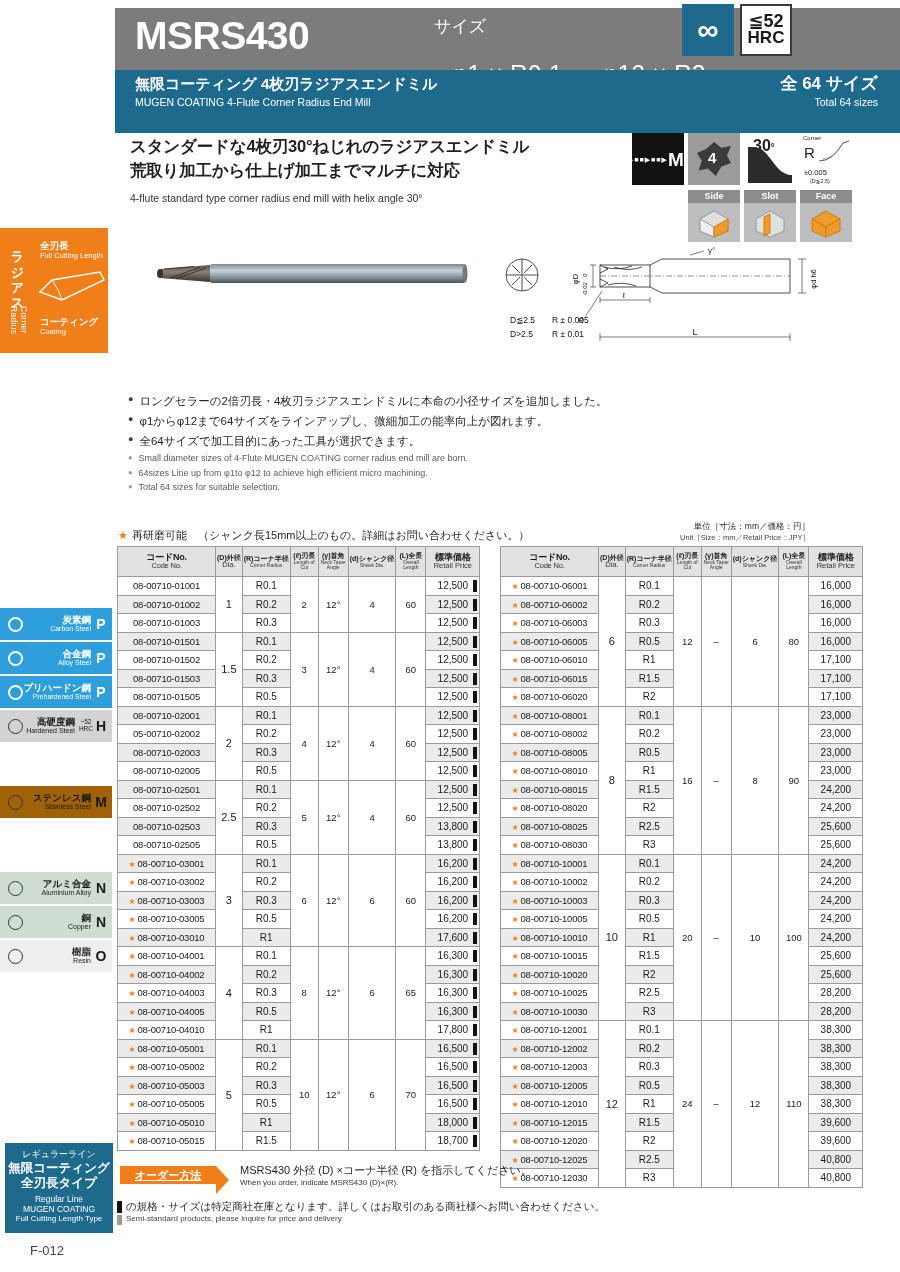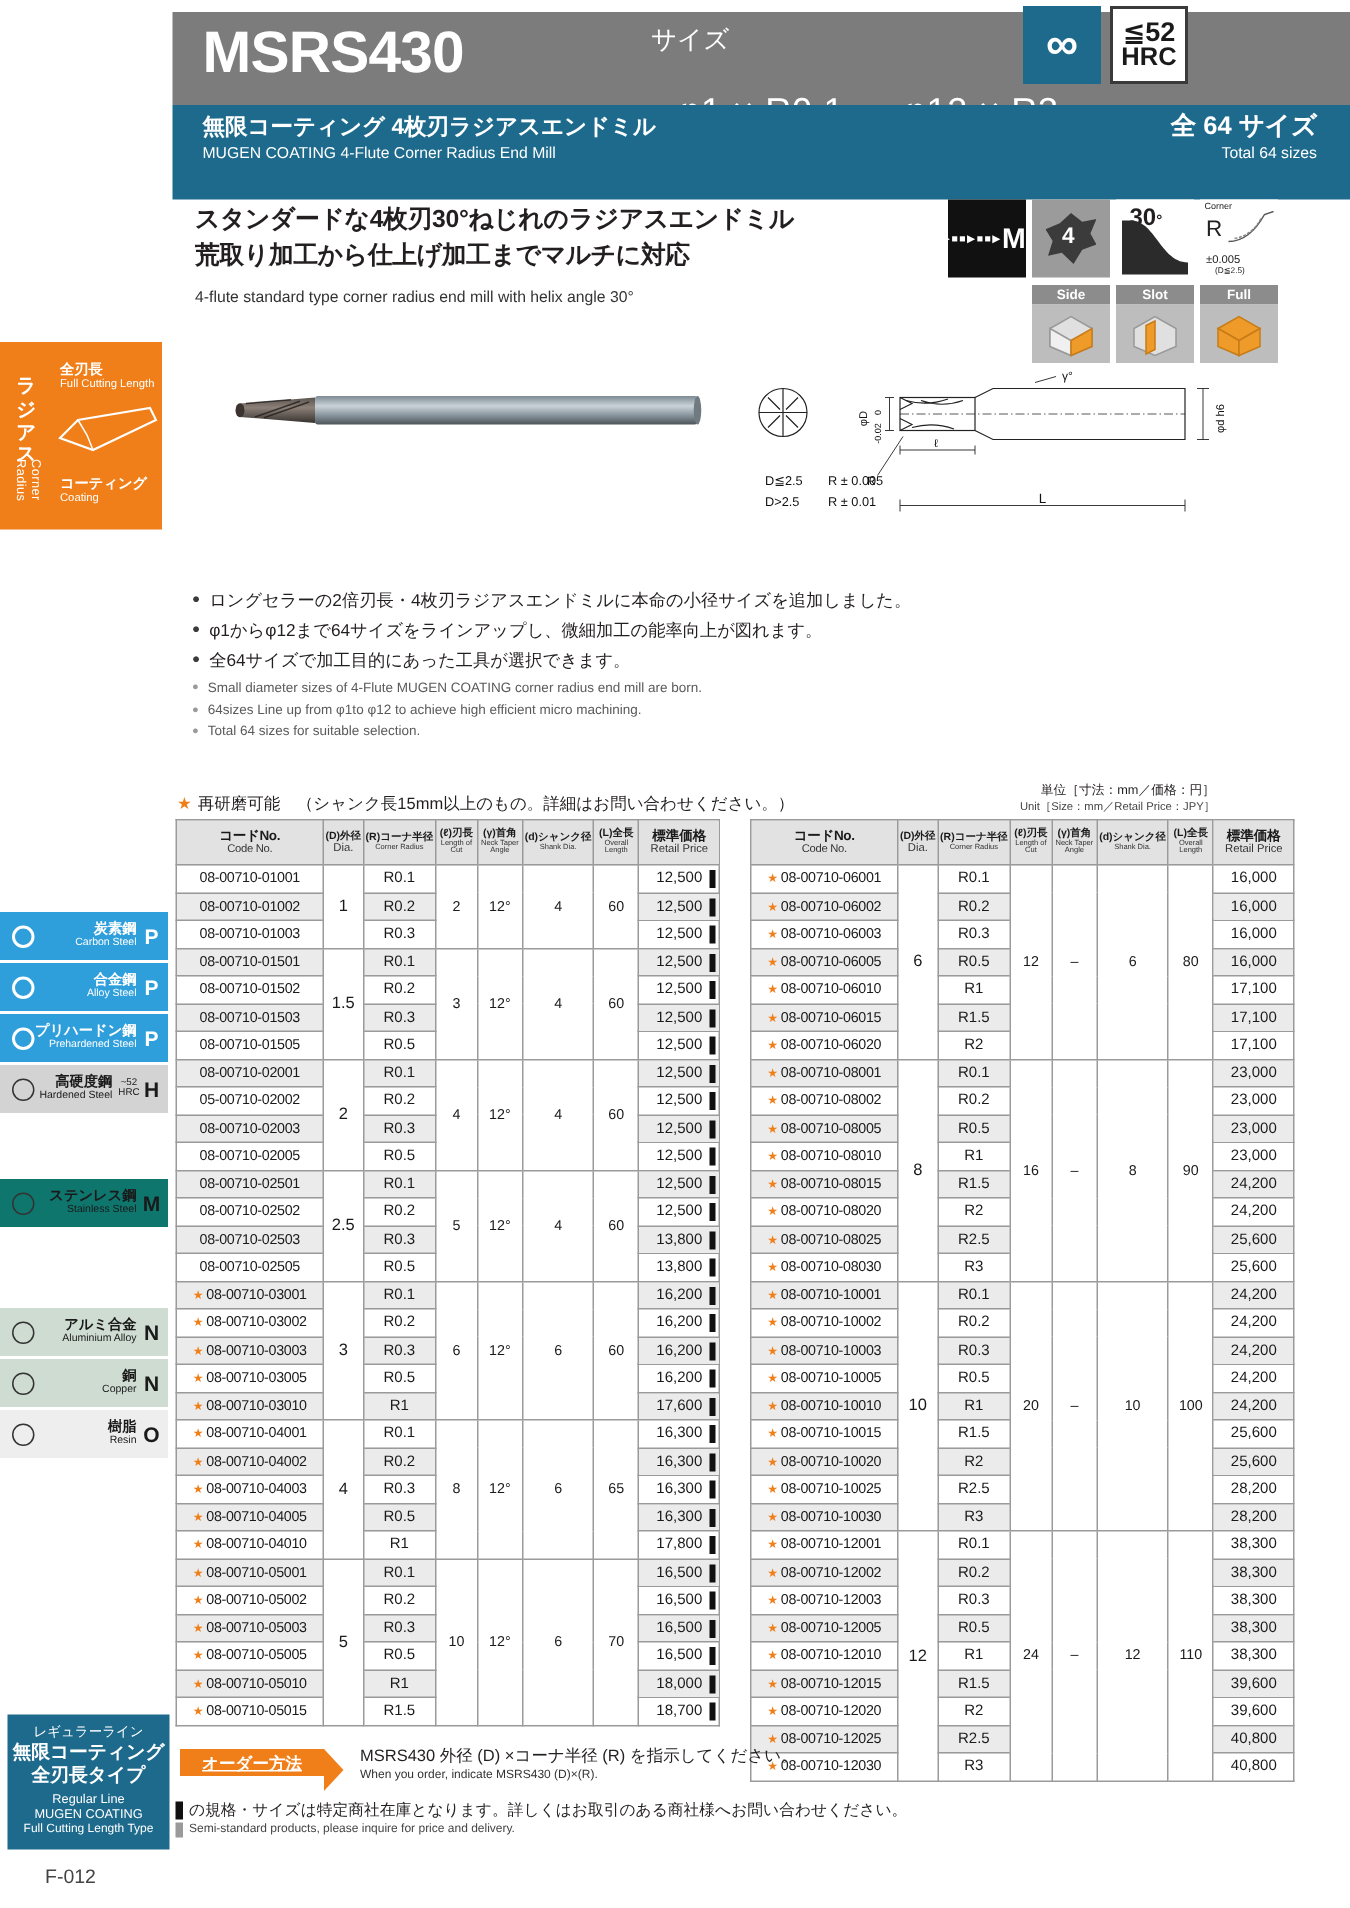--- a/index.html
+++ b/index.html
@@ -118,21 +118,21 @@
   .mat .ring { width:15px; height:15px; border-radius:50%; flex:0 0 auto; }
   .mat .names { flex:1; text-align:right; padding-right:4px; line-height:1.05; }
   .mat .n-jp { font-size:9.5px; font-weight:bold; display:block; }
   .mat .n-en { font-size:7px; display:block; }
   .mat .grade { font-size:14px; font-weight:bold; width:12px; text-align:center; }
   .mat .hrc { font-size:6.5px; line-height:1.05; text-align:center; padding-right:2px;}
   .mat.blue { background:#2f9fdc; color:#fff; }
   .mat.blue .ring { border:2px double #fff; box-shadow:inset 0 0 0 1.5px #2f9fdc; }
   .mat.gray { background:#d3d3d3; color:#1a1a1a; }
   .mat.gray .ring { border:1.5px solid #333; }
-  .mat.yellow { background:#0f766e; color:#1a1a1a; }
+  .mat.yellow { background:#a16207; color:#1a1a1a; }
   .mat.yellow .ring { border:1.5px solid #333; }
   .mat.green { background:#cfdcd2; color:#1a1a1a; }
   .mat.green .ring { border:1.5px solid #333; }
   .mat.lgray { background:#eeeeee; color:#1a1a1a; }
   .mat.lgray .ring { border:1.5px solid #333; }
 
   
   .tbl { position:absolute; border-collapse:collapse; font-size:9.5px; }
   .tbl td, .tbl th { border:1px solid #9a9a9a; padding:0; text-align:center;
                      height:18.5px; font-weight:normal; color:#1a1a1a; }
@@ -263,21 +263,21 @@
     <div>
       <div class="ico-lbl">Slot</div>
       <div class="ico-cube">
         <svg width="40" height="32">
             <polygon points="6,12 20,4 34,12 34,24 20,30 6,24" fill="#e0e0e0" stroke="#999"></polygon>
             <polygon points="14,10 20,7 20,26 14,29" fill="#ef9b2a" stroke="#c87c18"></polygon>
           </svg>
       </div>
     </div>
     <div>
-      <div class="ico-lbl">Full</div>
+      <div class="ico-lbl">Face</div>
       <div class="ico-cube">
         <svg width="40" height="32">
             <polygon points="6,12 20,4 34,12 20,20" fill="#ef9b2a" stroke="#c87c18"></polygon>
             <polygon points="6,12 20,20 20,30 6,24" fill="#ef9b2a" stroke="#c87c18"></polygon>
             <polygon points="20,20 34,12 34,24 20,30" fill="#ef9b2a" stroke="#c87c18"></polygon>
           </svg>
       </div>
     </div>
   </div>
 </div>

